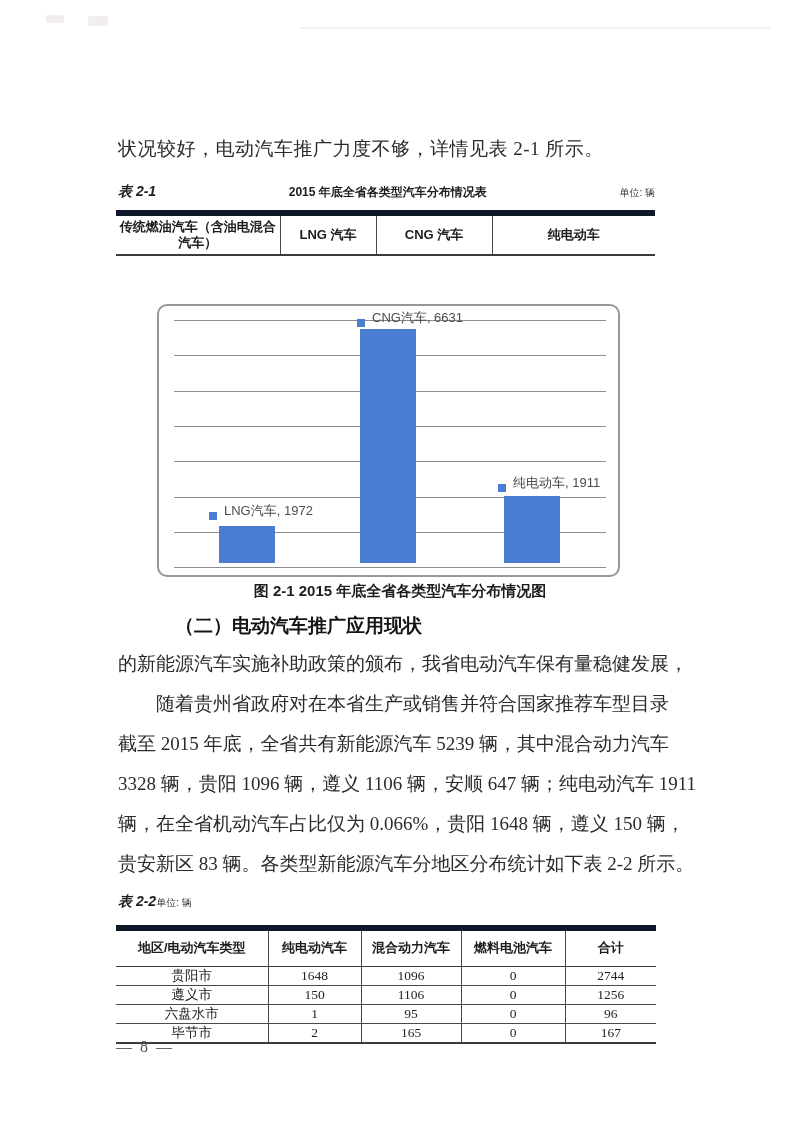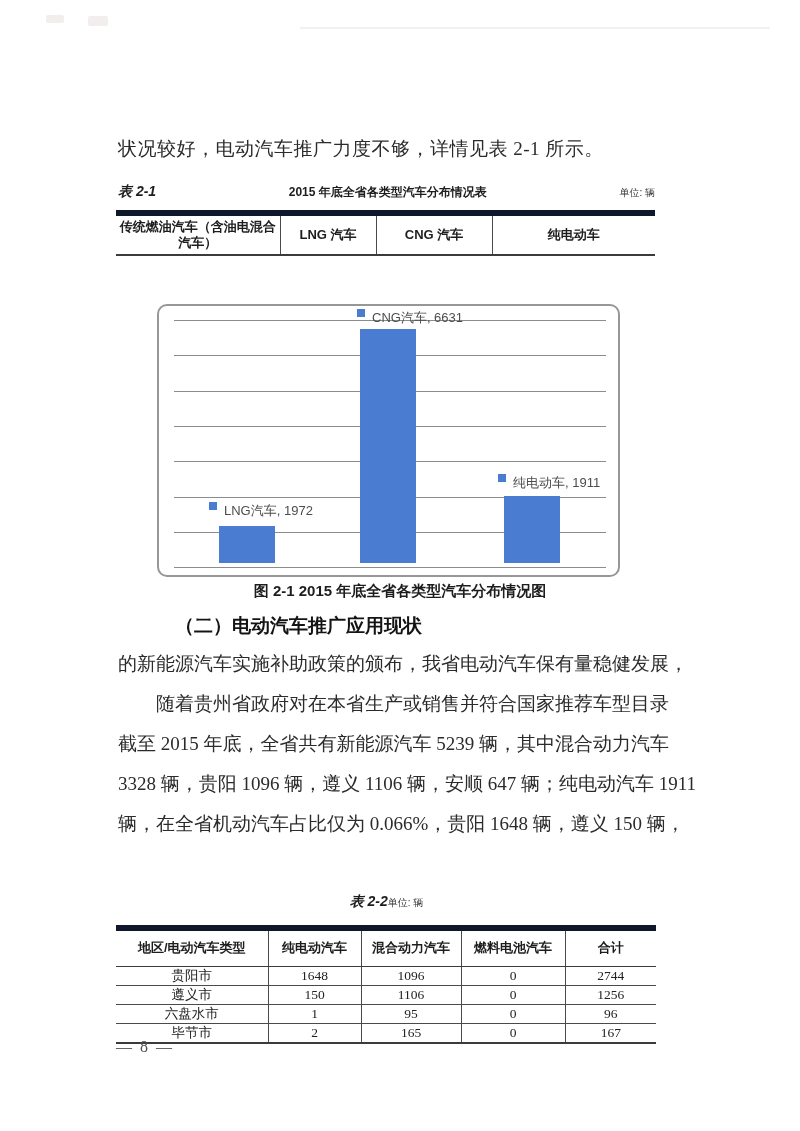--- a/index.html
+++ b/index.html
@@ -44,21 +44,21 @@
 
   
   .chart-box{
     left:157px;top:304px;width:463px;height:273px;background:#fff;
     border:2px solid #979797;border-radius:10px;box-sizing:border-box;
   }
   .gridline{position:absolute;left:15px;width:432px;height:1px;background:#8c8c8c;}
   .bar{position:absolute;width:56px;bottom:12px;}
   .chart-label{
     position:absolute;font-family:"Liberation Sans","DejaVu Sans",sans-serif;
-    font-size:13px;color:#4d4d4d;white-space:nowrap;display:flex;align-items:flex-start;
+    font-size:13px;color:#4d4d4d;white-space:nowrap;display:flex;align-items:flex-end;
   }
   .legend-sq{display:inline-block;width:8px;height:8px;margin-right:7px;background:#4a7dd2;}
   .lbl-cng{left:198px;top:3px;}
   .lbl-lng{left:50px;top:196px;}
   .lbl-ev{left:339px;top:168px;}
 
   .fig-caption{left:0;top:582px;width:800px;text-align:center;
     font-family:"Liberation Sans","DejaVu Sans",sans-serif;
     font-weight:bold;font-size:15px;color:#1d1d1d;}
 
@@ -138,23 +138,24 @@
 <div class="abs fig-caption">图 2-1 2015 年底全省各类型汽车分布情况图</div>
 
 <div class="abs section-heading">（二）电动汽车推广应用现状</div>
 
 <div class="abs para">
   <div class="para-line">的新能源汽车实施补助政策的颁布，我省电动汽车保有量稳健发展，</div>
   <div class="para-line first">随着贵州省政府对在本省生产或销售并符合国家推荐车型目录</div>
   <div class="para-line">截至 2015 年底，全省共有新能源汽车 5239 辆，其中混合动力汽车</div>
   <div class="para-line">3328 辆，贵阳 1096 辆，遵义 1106 辆，安顺 647 辆；纯电动汽车 1911</div>
   <div class="para-line">辆，在全省机动汽车占比仅为 0.066%，贵阳 1648 辆，遵义 150 辆，</div>
-</div>
-
-<div class="abs tcap" style="top:893px;justify-content:center;">
+  <div class="para-line">贵安新区 83 辆。各类型新能源汽车分地区分布统计如下表 2-2 所示。</div>
+</div>
+
+<div class="abs tcap" style="top:893px;">
   <span class="tcap-label">表 2-2</span>
   <span class="tcap-unit">单位: 辆</span>
 </div>
 
 <table id="table2" class="doc-table">
   <colgroup>
       <col style="width:152px">
       <col style="width:93px">
       <col style="width:100px">
       <col style="width:104px">

